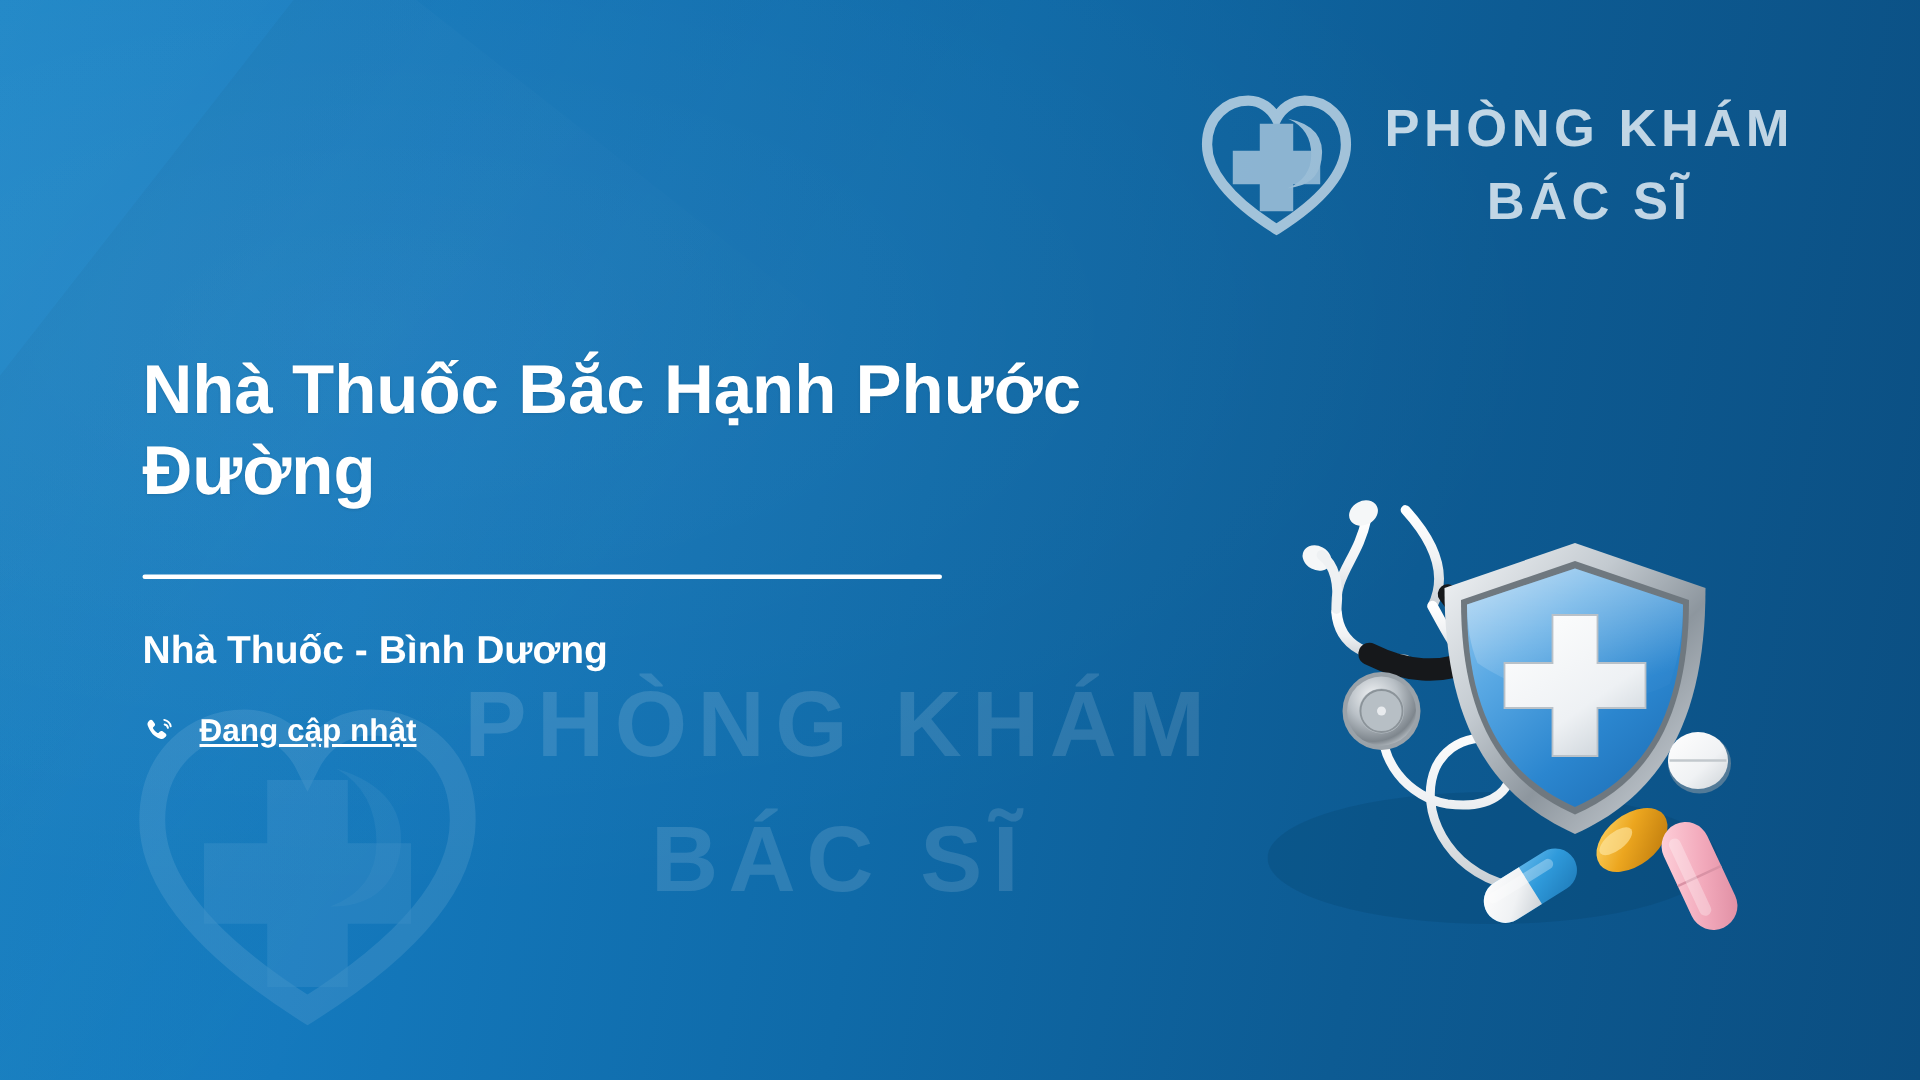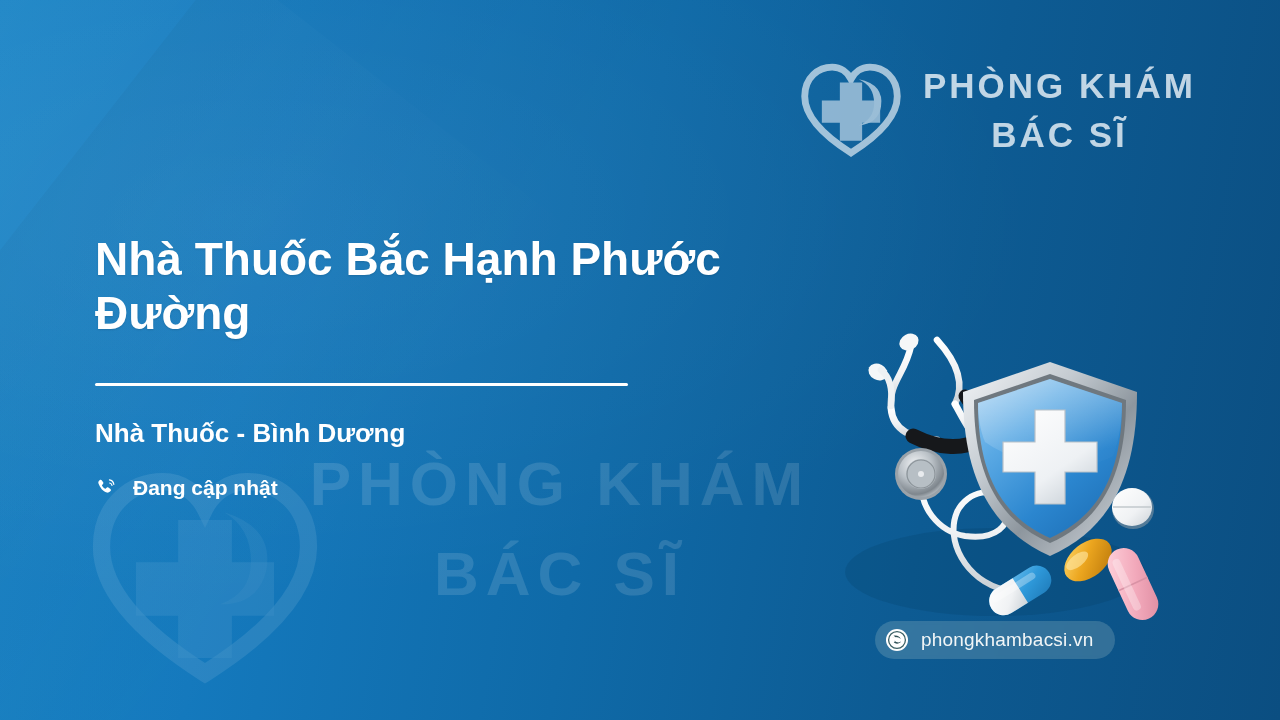--- a/index.html
+++ b/index.html
@@ -153,21 +153,21 @@
     font-weight: 700;
   }
   .info-row .ico {
     width: 22px;
     height: 26px;
     flex: 0 0 auto;
     display: flex;
     align-items: center;
     justify-content: center;
   }
-  .info-row .txt { white-space: pre; }
+  .info-row .txt { white-space: pre; text-decoration: underline; }
 
   
   .illustration {
     position: absolute;
     left: 845px;
     top: 322px;
     width: 320px;
     height: 300px;
   }
 
@@ -365,23 +365,14 @@
       </g>
 
       <g transform="rotate(-25 288 262)">
         <rect x="272" y="224" width="32" height="76" rx="16" fill="url(#pinkPill)"></rect>
         <path d="M272 262 h32" stroke="#d992a5" stroke-width="1.6"></path>
         <rect x="278" y="232" width="8" height="56" rx="4" fill="#ffffff" opacity="0.3"></rect>
       </g>
     </g>
   </svg>
 
-  <div class="site-badge">
-    <svg class="badge-ico" viewBox="0 0 24 24">
-      <circle cx="12" cy="12" r="11" fill="#ffffff"></circle>
-      <circle cx="12" cy="12" r="8.4" fill="none" stroke="#3d6166" stroke-width="1.3"></circle>
-      <path d="M7.5 9.5 c3.4 -1.3 6.6 -0.2 8.3 1.6 c-1 -3 -4.4 -4.4 -7.3 -3.3 c0.9 0.5 1.6 1.1 2 1.8 c-1.1 -0.4 -2.2 -0.4 -3 -0.1 z" fill="#2f5156"></path>
-      <path d="M9 12.6 c2.6 2.2 5.4 2.2 7.1 1 c-1.6 2.4 -5 2.9 -7.4 1 c0.6 -0.3 1 -0.7 1.2 -1.1 z" fill="#2f5156"></path>
-    </svg>
-    <span class="badge-text">phongkhambacsi.vn</span>
-  </div>
 
 </div>
 
 </body></html>

